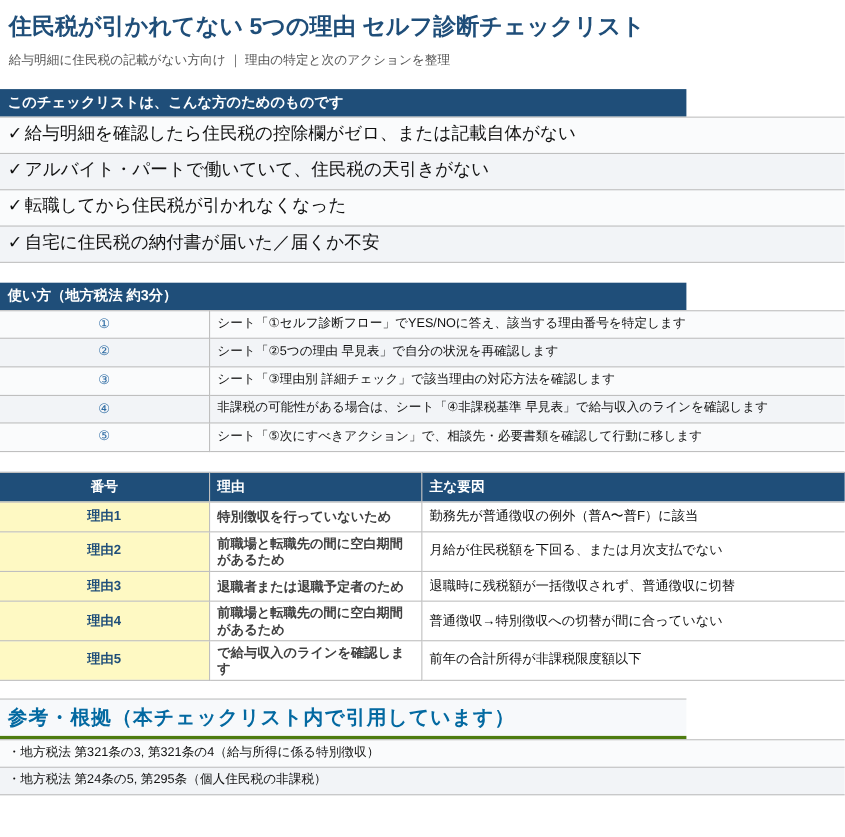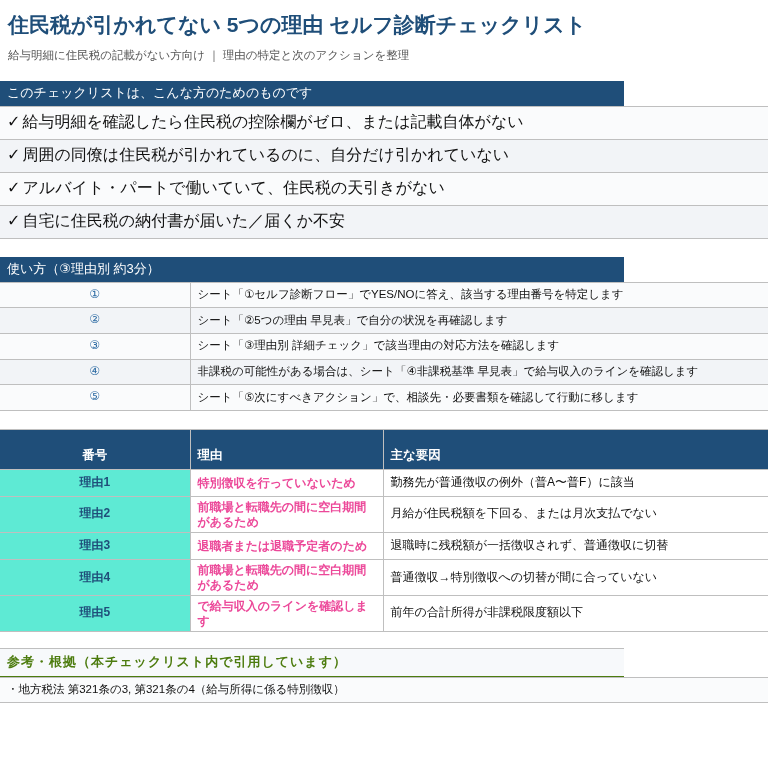--- a/index.html
+++ b/index.html
@@ -39,21 +39,21 @@
   }
 
   
   .section { margin-top: 18px; }
   .section.tight { margin-top: 16px; }
 
   .bar-header {
     background: #1F4E79;
     color: #ffffff;
     font-size: 13px;
-    font-weight: normal;
+    font-weight: bold;
     padding: 4px 7px 5px 7px;
     line-height: 1.25;
     box-sizing: border-box;
   }
 
   table {
     border-collapse: collapse;
     width: 768px;
     table-layout: fixed;
   }
@@ -97,59 +97,59 @@
     line-height: 1.15;
   }
 
   
   .reasons th {
     background: #1F4E79;
     color: #ffffff;
     font-size: 12.5px;
     font-weight: bold;
     text-align: left;
-    padding: 18px 7px 6px 7px;
+    padding: 5px 7px 6px 7px;
     line-height: 1.2;
   }
   .reasons th.c-no { text-align: center; width: 190px; border-left: none; }
   .reasons th.c-reason { width: 193px; margin-top: 12px; }
   .reasons th.c-cause { border-right: none; }
 
   .reasons td {
     font-size: 12px;
     line-height: 1.28;
     padding: 5px 7px 6px 7px;
     background: #FFFFFF;
   }
   .reasons td.c-no {
     text-align: center;
-    background: #5eead4;
+    background: #fef9c3;
     color: #1F4E79;
     font-weight: bold;
     border-left: none;
   }
   .reasons td.c-reason {
     font-weight: bold;
-    color: #ec4899;
+    color: #404040;
     line-height: 1.2;
     padding-top: 3px;
     padding-bottom: 3px;
   }
   .reasons td.c-cause { border-right: none; }
 
   
   .ref-header {
     background: #F7F9FB;
-    color: #4d7c0f;
-    font-size: 13px;
+    color: #0369a1;
+    font-size: 18px;
     font-weight: bold;
     letter-spacing: 1px;
     padding: 5px 7px 6px 7px;
     border-top: 1px solid #BFBFBF;
-    border-bottom: 1px solid #4d7c0f;
+    border-bottom: 3px solid #4d7c0f;
     box-sizing: border-box;
     line-height: 1.25;
   }
   .ref-list { width: 768px; }
   .ref-list td {
     font-size: 11.5px;
     padding: 4px 7px 5px 7px;
     background: #FAFBFC;
     border-left: none;
     border-right: none;
@@ -168,34 +168,34 @@
   </div>
 
   <div class="section">
     <div class="bar-header">このチェックリストは、こんな方のためのものです</div>
     <table class="checklist">
       <tbody>
         <tr>
           <td><span class="check-mark">✓</span><span>給与明細を確認したら住民税の控除欄がゼロ、または記載自体がない</span></td>
         </tr>
         <tr>
-          <td><span class="check-mark">✓</span><span>周囲の同僚は住民税が引かれているのに、自分だけ引かれていない</span></td>
-        </tr>
-        <tr>
           <td><span class="check-mark">✓</span><span>アルバイト・パートで働いていて、住民税の天引きがない</span></td>
         </tr>
         <tr>
+          <td><span class="check-mark">✓</span><span>転職してから住民税が引かれなくなった</span></td>
+        </tr>
+        <tr>
           <td><span class="check-mark">✓</span><span>自宅に住民税の納付書が届いた／届くか不安</span></td>
         </tr>
       </tbody>
     </table>
   </div>
 
   <div class="section">
-    <div class="bar-header">使い方（③理由別 約3分）</div>
+    <div class="bar-header">使い方（地方税法 約3分）</div>
     <table class="usage">
       <tbody>
         <tr>
           <td class="num">①</td>
           <td class="desc">シート「①セルフ診断フロー」でYES/NOに答え、該当する理由番号を特定します</td>
         </tr>
         <tr>
           <td class="num">②</td>
           <td class="desc">シート「②5つの理由 早見表」で自分の状況を再確認します</td>
         </tr>
@@ -254,17 +254,20 @@
     </table>
   </div>
 
   <div class="section tight">
     <div class="ref-header">参考・根拠（本チェックリスト内で引用しています）</div>
     <table class="ref-list">
       <tbody>
         <tr>
           <td>・地方税法 第321条の3, 第321条の4（給与所得に係る特別徴収）</td>
         </tr>
+        <tr>
+          <td>・地方税法 第24条の5, 第295条（個人住民税の非課税）</td>
+        </tr>
       </tbody>
     </table>
   </div>
 
 </div>
 
 </body></html>

